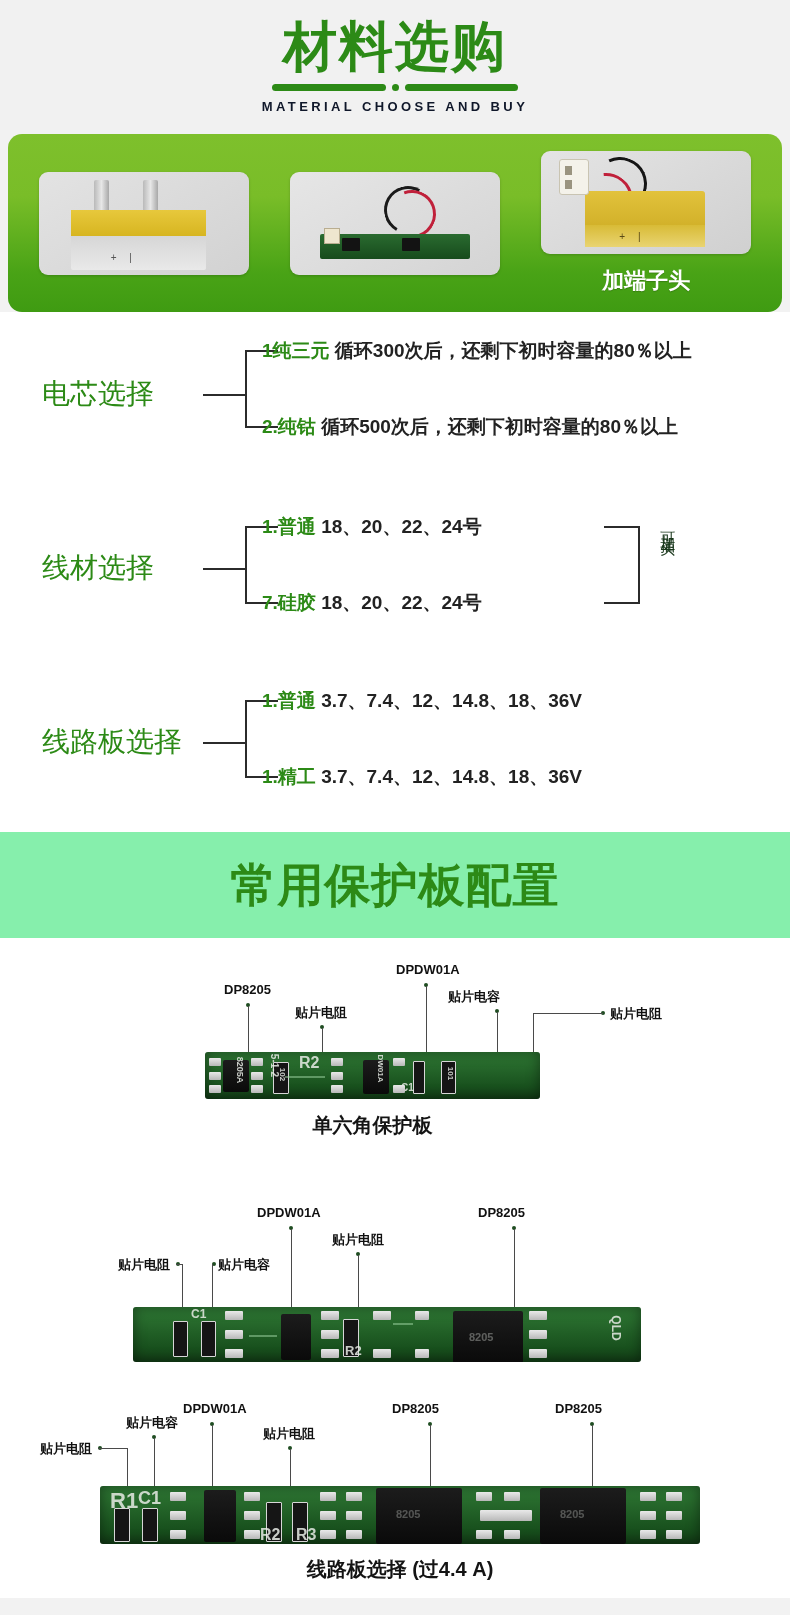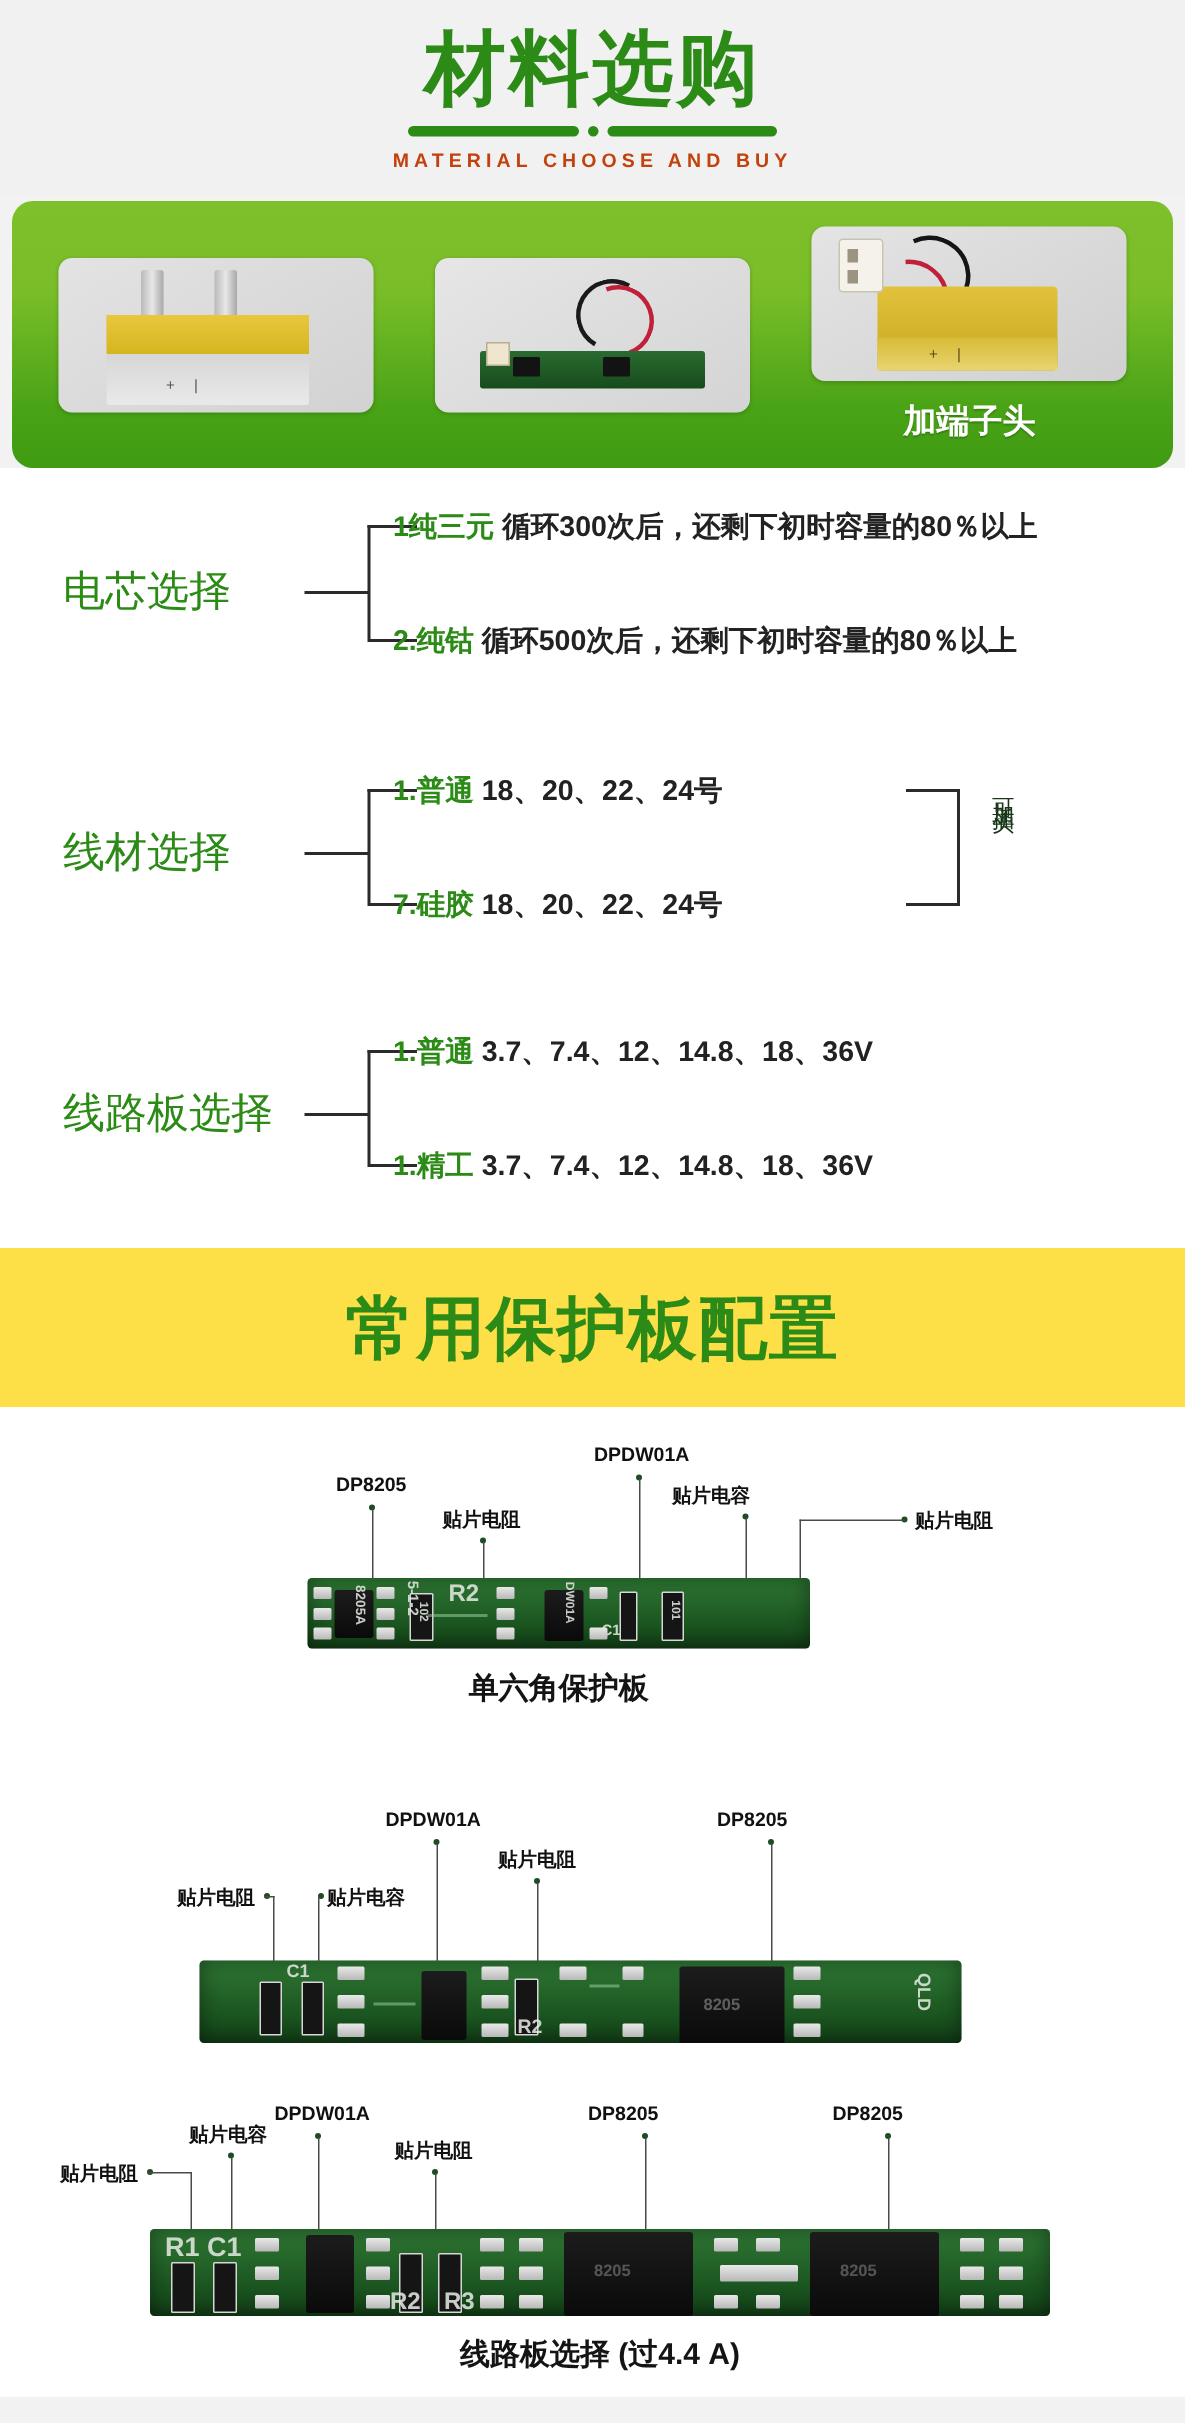--- a/index.html
+++ b/index.html
@@ -31,21 +31,21 @@
     align-items: center;
     justify-content: center;
     gap: 6px;
   }
   .hero-rule .bar { height: 7px; background: #2c8a16; border-radius: 4px; flex: 1; }
   .hero-rule .dot { width: 7px; height: 7px; border-radius: 50%; background: #2c8a16; }
   .hero-sub {
     font-size: 13px;
     font-weight: 700;
     letter-spacing: 3.4px;
-    color: #c2410c;
+    color: #0f172a;
   }
 
   
   .banner {
     margin: 4px 8px 0 8px;
     height: 178px;
     border-radius: 14px;
     background: linear-gradient(180deg,#7ec02c 0%, #79bd28 35%, #49a316 78%, #3f9b12 100%);
     display: flex;
     align-items: center;
@@ -146,21 +146,21 @@
   }
   .row .k { color: #2c8a16; }
   .row .v { color: #222; font-weight: 700; }
 
   
   .rbracket { position: absolute; border: 2px solid #2b2b2b; border-left: none; width: 36px; }
   .vtext {
     position: absolute; writing-mode: vertical-rl; text-orientation: upright;
     font-size: 15px; color: #18361a; letter-spacing: 3px; line-height: 1.05;
   }
-  .hero2 { background: #fde047; padding: 26px 0 26px 0; text-align: center; }
+  .hero2 { background: #86efac; padding: 26px 0 26px 0; text-align: center; }
   .hero2-title { font-size: 46px; line-height: 54px; color: #2c8a16; font-weight: 700; letter-spacing: 1px; }
 
   
   .pcbs { background: #ffffff; padding: 6px 0 10px 0; }
   .pcb-fig { position: relative; margin: 0 auto; }
   .lab {
     position: absolute; font-size: 13px; color: #111; white-space: nowrap; font-weight: 700;
   }
   .lab.cn { font-weight: 700; }
   .lead { position: absolute; border-left: 1.5px solid #4a4a4a; }
@@ -426,21 +426,21 @@
 
       <div class="lab" style="left:392px;top:3px;">DP8205</div>
       <span class="pt" style="left:428px;top:24px;"></span>
       <span class="lead" style="left:430px;top:27px;height:62px;"></span>
 
       <div class="lab" style="left:555px;top:3px;">DP8205</div>
       <span class="pt" style="left:590px;top:24px;"></span>
       <span class="lead" style="left:592px;top:27px;height:62px;"></span>
 
       <div class="board" style="left:100px;top:88px;width:600px;height:58px;">
-        <span class="silk" style="left:10px;top:2px;font-size:18px;">R1</span>
+        <span class="silk" style="left:10px;top:2px;font-size:22px;">R1</span>
         <span class="silk" style="left:38px;top:2px;font-size:18px;">C1</span>
         <span class="comp" style="left:14px;top:22px;width:16px;height:34px;"></span>
         <span class="comp" style="left:42px;top:22px;width:16px;height:34px;"></span>
         <span class="ic" style="left:104px;top:4px;width:32px;height:52px;"></span>
         <span class="comp" style="left:166px;top:16px;width:16px;height:40px;"></span>
         <span class="comp" style="left:192px;top:16px;width:16px;height:40px;"></span>
         <span class="silk" style="left:160px;top:40px;font-size:16px;">R2</span>
         <span class="silk" style="left:196px;top:40px;font-size:16px;">R3</span>
         <span class="ic" style="left:276px;top:2px;width:86px;height:56px;"></span>
         <span class="silk" style="left:296px;top:22px;font-size:11px;opacity:.3;">8205</span>

